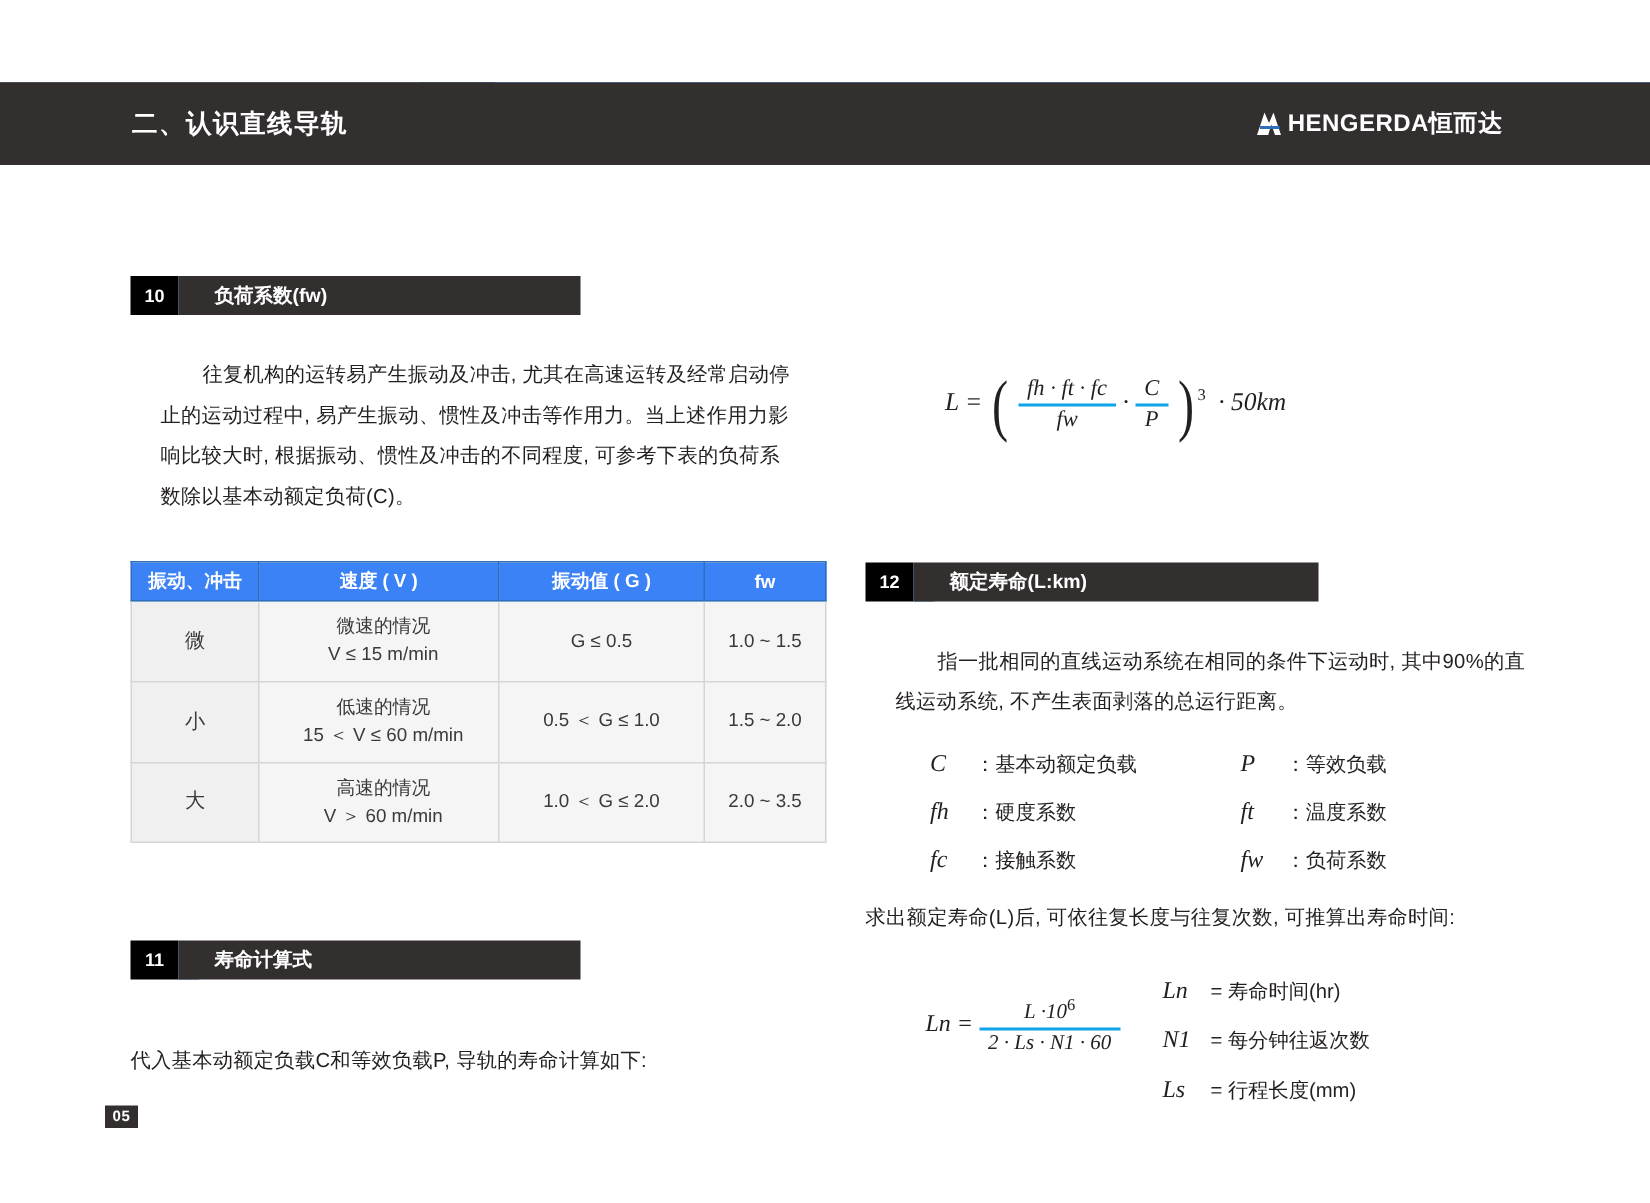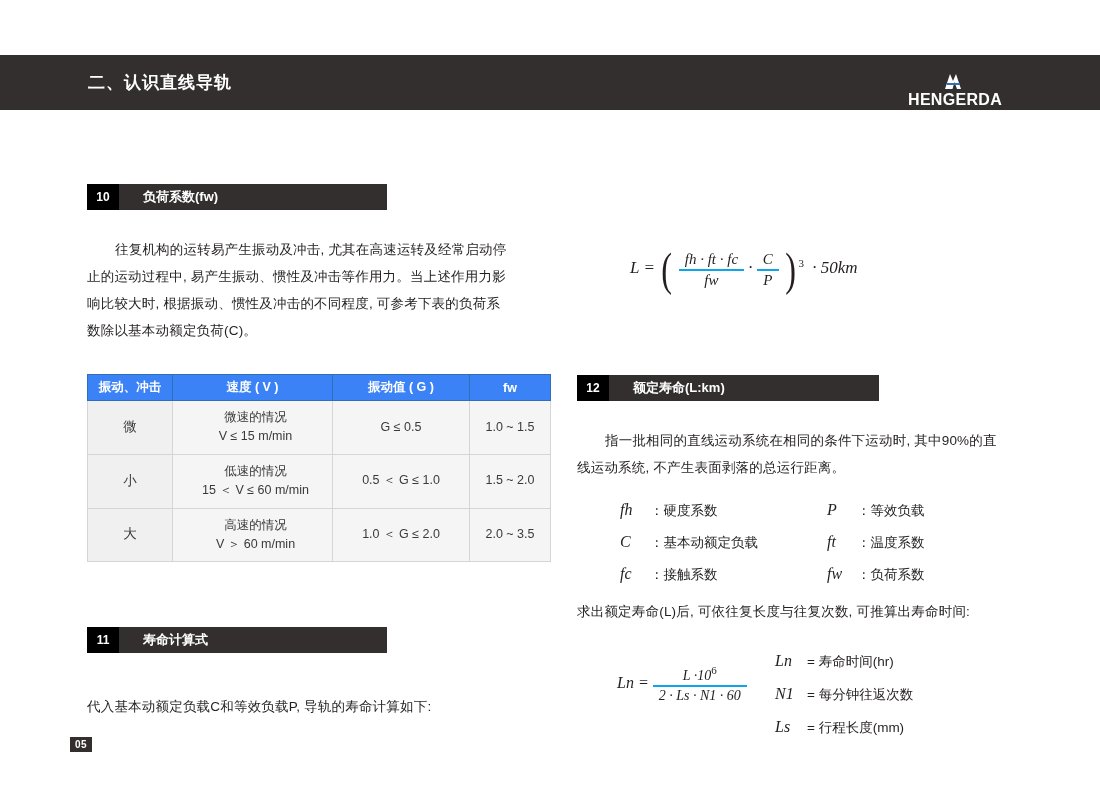--- a/index.html
+++ b/index.html
@@ -80,21 +80,20 @@
     letter-spacing: 1px;
   }
   .logo {
     position: absolute;
     z-index: 5;
     right: 98px;
     top: 17px;
     display: flex;
     align-items: center;
     color: #ffffff;
-    flex-direction: column;
   }
   .logo-mark {
     width: 19px;
     height: 19px;
     margin-right: 3px;
     position: relative;
   }
   .logo-text {
     font-size: 16px;
     font-weight: bold;
@@ -143,21 +142,21 @@
   .banner-body span { margin-left: 14px; }
 
   
   .para {
     position: absolute;
     font-size: 13.5px;
     line-height: 2.0;
     color: #231f20;
     letter-spacing: 0.2px;
   }
-  .indent { text-indent: 28px; }
+  .indent { text-indent: 28px; margin-left: 20px; }
 
   
   .vib-table {
     position: absolute;
     left: 87px;
     top: 374px;
     border-collapse: collapse;
     font-size: 12.5px;
   }
   .vib-table th {
@@ -354,24 +353,24 @@
   <div class="banner-slant"></div>
   <div class="banner-body">
       <span>额定寿命(L:km)</span>
     </div>
 </div>
 
 <div class="para indent" style="left:577px; top:427px; width:420px;">指一批相同的直线运动系统在相同的条件下运动时, 其中90%的直线运动系统, 不产生表面剥落的总运行距离。</div>
 
 <div class="legend" style="left:620px; top:494px;">
   <div>
+    <span class="sym">C</span><span>：基本动额定负载</span>
+  </div>
+  <div>
     <span class="sym">fh</span><span>：硬度系数</span>
-  </div>
-  <div>
-    <span class="sym">C</span><span>：基本动额定负载</span>
   </div>
   <div>
     <span class="sym">fc</span><span>：接触系数</span>
   </div>
 </div>
 
 <div class="legend" style="left:827px; top:494px;">
   <div>
     <span class="sym">P</span><span>：等效负载</span>
   </div>

